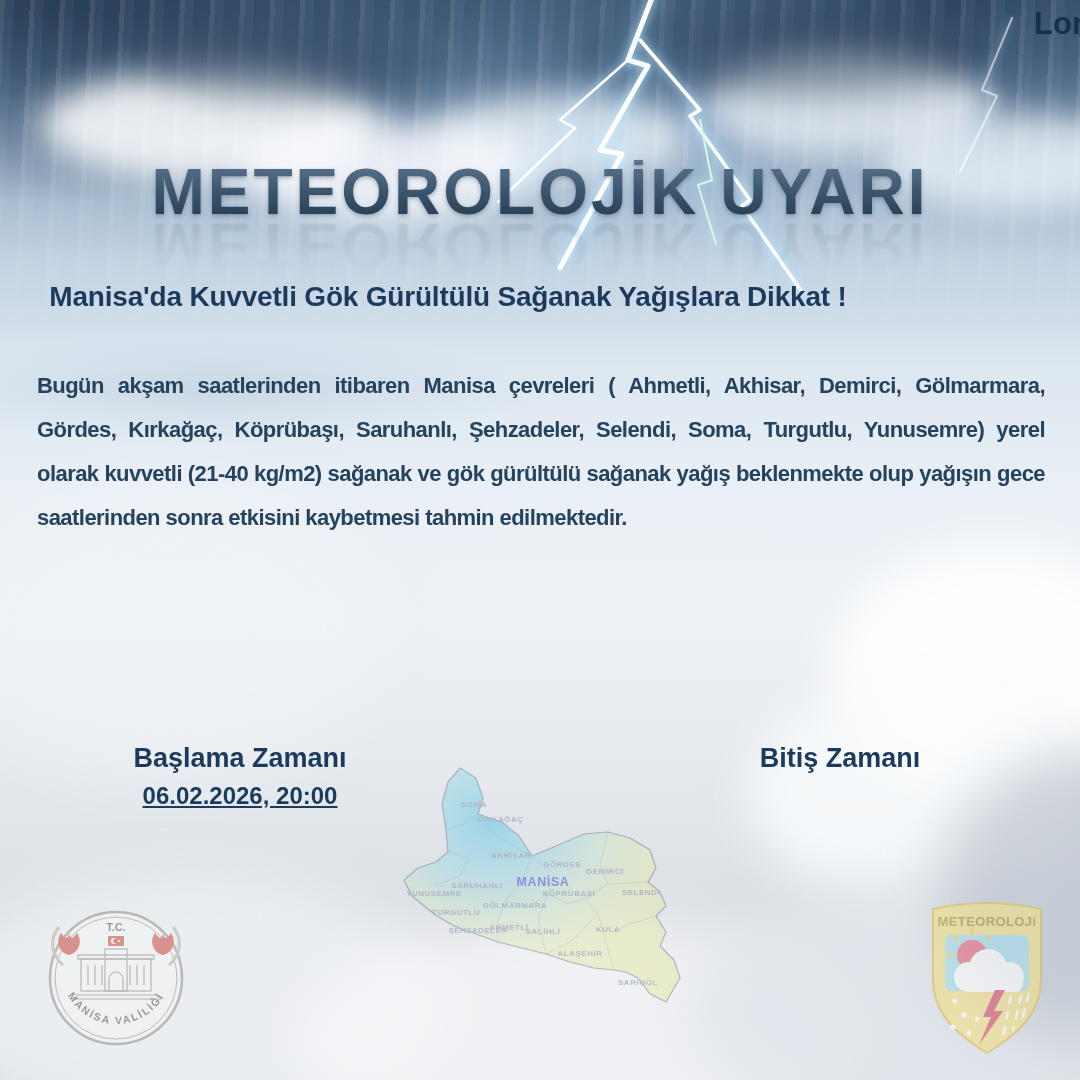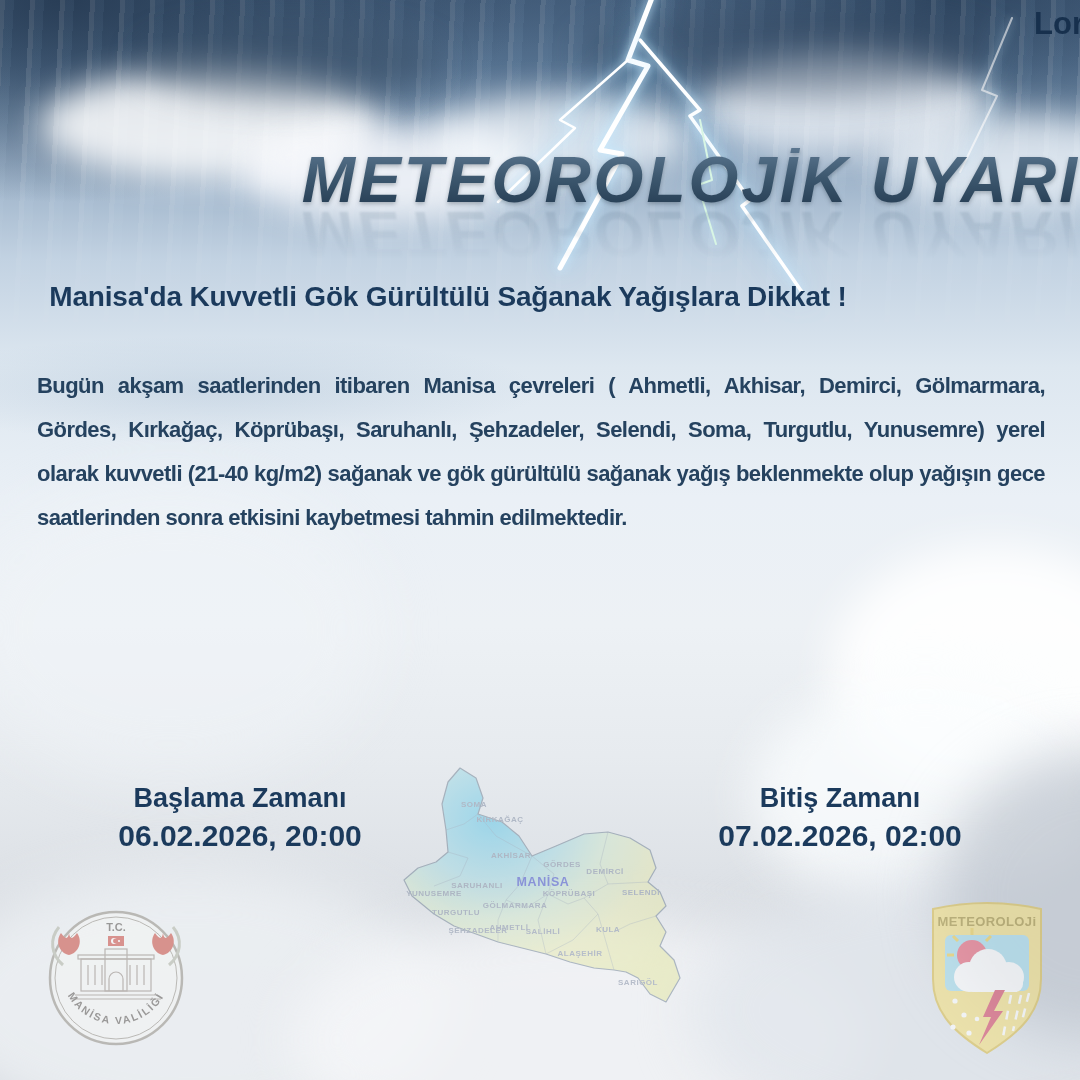--- a/index.html
+++ b/index.html
@@ -30,21 +30,21 @@
   .cloud{position:absolute;border-radius:50%;filter:blur(16px);}
   .ridge{position:absolute;left:0;top:330px;width:720px;height:120px;
     background:radial-gradient(60% 60% at 30% 50%, rgba(150,175,200,.28), transparent 75%);}
   .lightning{position:absolute;left:0;top:0;pointer-events:none;}
   .bolt{fill:none;stroke:#ffffff;stroke-linecap:round;stroke-linejoin:round;
     filter:drop-shadow(0 0 5px rgba(200,235,255,.95)) drop-shadow(0 0 14px rgba(150,215,255,.65));}
   .bolt.green{stroke:#d8f6e4;}
 
   .watermark{position:absolute;top:6px;right:-4px;font-size:31px;font-weight:700;color:#17304d;}
 
-  .title-wrap{position:absolute;left:0;top:148px;width:1080px;text-align:right;line-height:1;font-style:italic;}
+  .title-wrap{position:absolute;left:0;top:160px;width:1080px;text-align:center;line-height:1;}
   .title-main{
     display:block;font-size:64px;font-weight:700;letter-spacing:3px;
     background:linear-gradient(180deg,#5b768f 0%,#3d586f 45%,#233a50 100%);
     -webkit-background-clip:text;background-clip:text;color:transparent;
     filter:drop-shadow(0 2px 2px rgba(18,32,48,.3));
   }
   .title-reflection{
     display:block;font-size:64px;font-weight:700;letter-spacing:3px;margin-top:-10px;
     background:linear-gradient(180deg,#6d86a0 0%,#4c677e 100%);
     -webkit-background-clip:text;background-clip:text;color:transparent;
@@ -53,24 +53,24 @@
             mask-image:linear-gradient(180deg,transparent 5%,rgba(0,0,0,.7) 100%);
   }
   .subtitle{position:absolute;left:0;top:281px;width:896px;text-align:center;
     font-size:28px;font-weight:700;color:#1b3a5c;letter-spacing:-.2px;}
 
   .para{position:absolute;left:37px;right:35px;color:#25425f;
     font-size:22px;font-weight:700;line-height:44px;letter-spacing:-.55px;}
   .para1{top:342px;text-align:justify;}
   .para2{top:616px;text-align:left;white-space:pre-wrap;}
 
-  .time-block{position:absolute;top:780px;width:280px;text-align:center;
+  .time-block{position:absolute;top:740px;width:280px;text-align:center;
     color:#1b3a5c;font-weight:700;line-height:37px;}
   .time-block .t-label{font-size:27px;}
-  .time-block .t-value{font-size:30px;}
+  .time-block .t-value{font-size:24px;text-decoration:underline;}
   .time-start{left:100px;}
   .time-end{left:700px;text-align:center;}
 
   .map-svg{position:absolute;left:398px;top:762px;}
   .map-group{opacity:.55;}
   .district{font-size:8px;font-weight:700;fill:#8793a8;letter-spacing:.5px;text-anchor:middle;}
   .province{font-size:12.5px;font-weight:700;fill:#4553cc;letter-spacing:.6px;text-anchor:middle;}
   .innerline{fill:none;stroke:#7d8fa3;stroke-width:.7;opacity:.55;}
 
   .seal-svg{position:absolute;left:45px;top:903px;opacity:.5;}
@@ -122,21 +122,20 @@
   <div class="subtitle">Manisa'da Kuvvetli Gök Gürültülü Sağanak Yağışlara Dikkat !</div>
 
   <p class="para para1">Bugün akşam saatlerinden itibaren Manisa çevreleri ( Ahmetli,  Akhisar, Demirci,  Gölmarmara,  Gördes,  Kırkağaç,  Köprübaşı,  Saruhanlı, Şehzadeler,  Selendi, Soma, Turgutlu, Yunusemre) yerel olarak kuvvetli (21-40 kg/m2) sağanak ve gök gürültülü sağanak yağış beklenmekte olup yağışın gece saatlerinden sonra etkisini kaybetmesi tahmin edilmektedir.</p>
 
   <div class="time-block time-start">
     <div class="t-label">Başlama Zamanı</div>
     <div class="t-value">06.02.2026, 20:00</div>
   </div>
   <div class="time-block time-end">
     <div class="t-label">Bitiş Zamanı</div>
-    <div class="t-value">07.02.2026, 02:00</div>
   </div>
 
   <svg class="map-svg" width="300" height="270" viewBox="0 0 300 270">
     <defs>
       <radialGradient id="mapFill" cx="32%" cy="22%" r="85%">
         <stop offset="0%" stop-color="#58c4e8"></stop>
         <stop offset="30%" stop-color="#9fd8e2"></stop>
         <stop offset="50%" stop-color="#cfe6c9"></stop>
         <stop offset="72%" stop-color="#e4e8ae"></stop>
         <stop offset="100%" stop-color="#e2e5a0"></stop>

